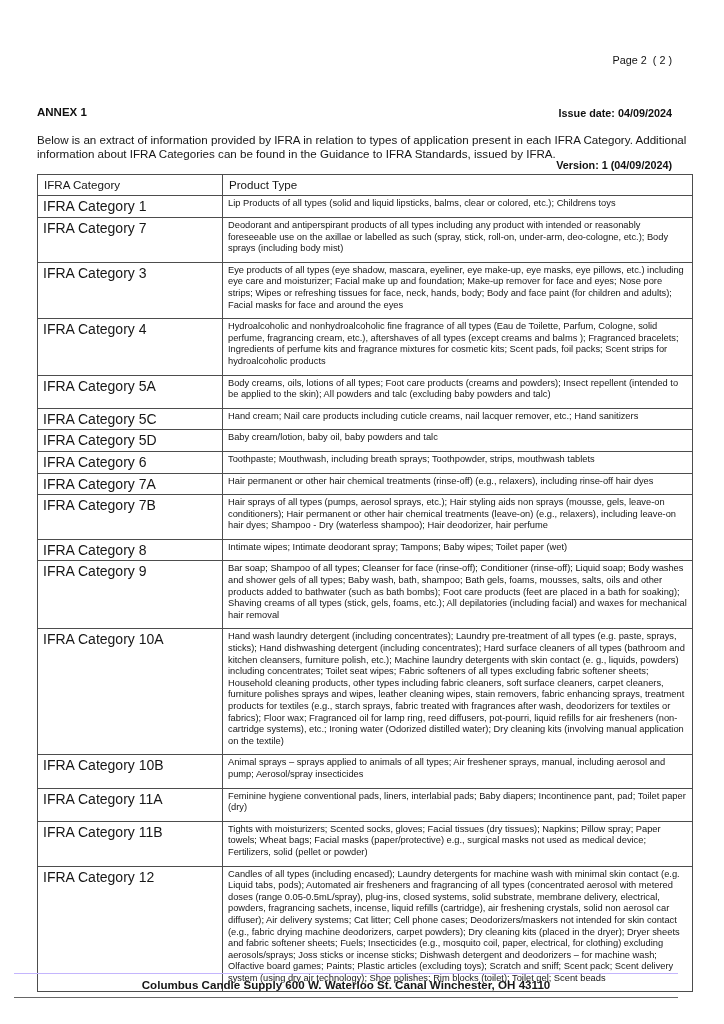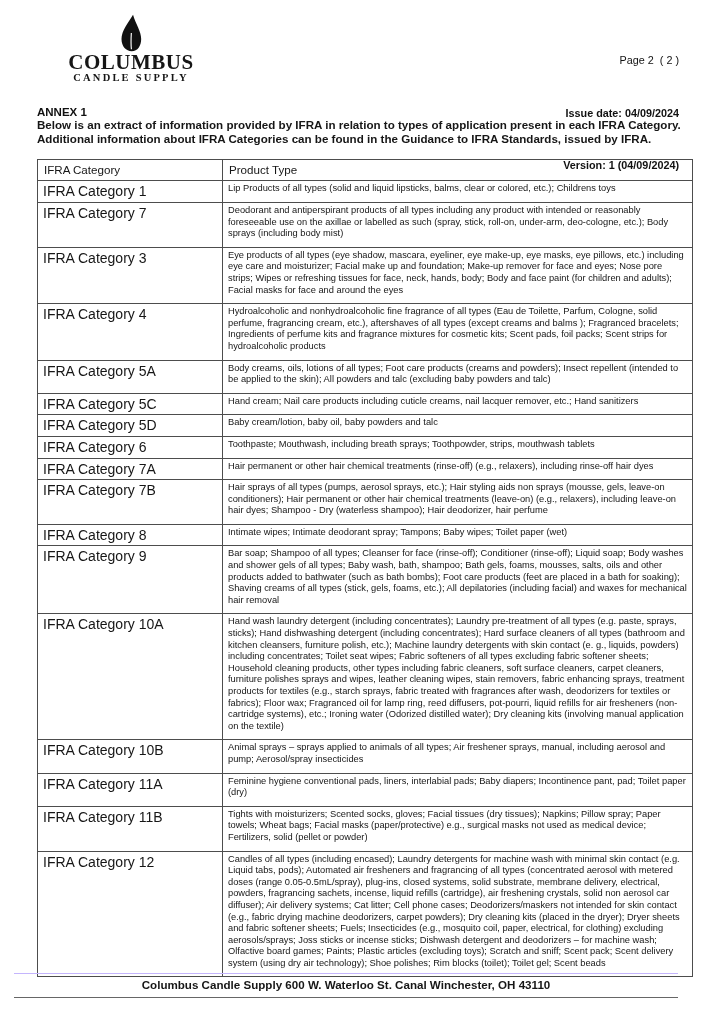--- a/index.html
+++ b/index.html
@@ -9,55 +9,45 @@
     font-family:"Liberation Sans", sans-serif; color:#1c1c1c;
     padding:14px 36px 0 37px; overflow:hidden; margin:0 auto;
   }
   
   .header { position:relative; height:74px; }
   .logo { position:absolute; left:14px; top:0; width:160px; text-align:center;
           font-family:"Liberation Serif", serif; color:#161616; }
   .logo .flame { height:38px; display:flex; justify-content:center; }
   .logo-name { font-size:21px; font-weight:700; letter-spacing:0.5px; line-height:20px; }
   .logo-sub  { font-size:10.5px; font-weight:600; letter-spacing:2.2px; line-height:11px; }
-  .meta { position:absolute; right:9px; top:3px; text-align:right;
+  .meta { position:absolute; right:16px; top:3px; text-align:right;
           font-size:10.8px; line-height:17.5px; white-space:pre; color:#111; }
   .meta .pg { font-weight:400; }
   .meta .bd { font-weight:700; }
   
   .annex { margin-top:18px; font-size:11.5px; font-weight:700; color:#111; }
-  .intro { font-size:11.6px; line-height:14.2px; color:#161616; width:652px;font-weight:bold; }
+  .intro { margin-top:15px; font-size:11.6px; line-height:14.2px; color:#161616; width:652px; }
   
   table { width:656px; margin-top:13px; border-collapse:collapse; table-layout:fixed; }
   th, td { border:1px solid #4d4d4d; vertical-align:top; text-align:left; }
   th { font-size:11.6px; font-weight:400; padding:3px 6px 4px 6px; color:#161616; }
   col.c1 { width:185px; }
   td.cat  { font-size:14px; padding:2px 5px; color:#161616; }
   td.prod { font-size:9.3px; line-height:11.6px; padding:2px 5px 7px 5px; color:#161616; }
   
   .footer { position:absolute; left:14px; top:973px; width:664px;
             border-top:1px solid #c4b5fd; border-bottom:1px solid #666;font-weight:bold; }
   .footer-text { text-align:center; font-size:11.6px; padding:4px 0 6px 0; color:#161616; }
 </style>
 </head>
 <body>
 
 <div class="page">
 
   <div class="header">
-    <div class="logo">
-      <div class="flame">
-        <svg width="28" height="38" viewBox="0 0 40 56" aria-hidden="true">
-          <path d="M23 1 C 16 13, 6 24, 6 37 C 6 48, 13 55, 21 55 C 30 55, 35 47, 35 37 C 35 25, 27 15, 23 1 Z" fill="#111"></path>
-          <path d="M20.5 28 C 20 36, 19.8 45, 20.6 52" stroke="#ffffff" stroke-width="1.7" fill="none"></path>
-        </svg>
-      </div>
-      <div class="logo-name">COLUMBUS</div>
-      <div class="logo-sub">CANDLE SUPPLY</div>
-    </div>
     <div class="meta">
       <div class="pg">Page 2  ( 2 )</div>
       <div class="bd">Issue date: 04/09/2024</div>
       <div class="bd">Version: 1 (04/09/2024)</div>
     </div>
   </div>
 
   <div class="annex">ANNEX 1</div>
 
   <div class="intro">Below is an extract of information provided by IFRA in relation to types of application present in each IFRA Category. Additional information about IFRA Categories can be found in the Guidance to IFRA Standards, issued by IFRA.</div>

